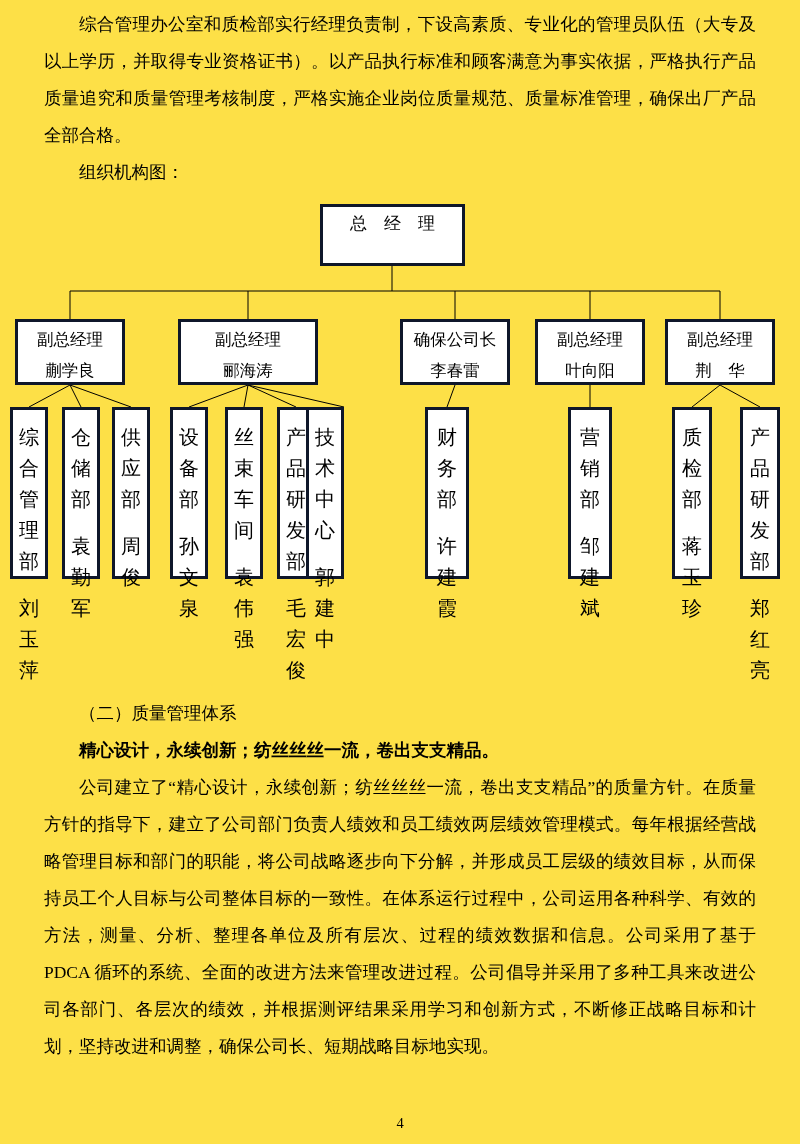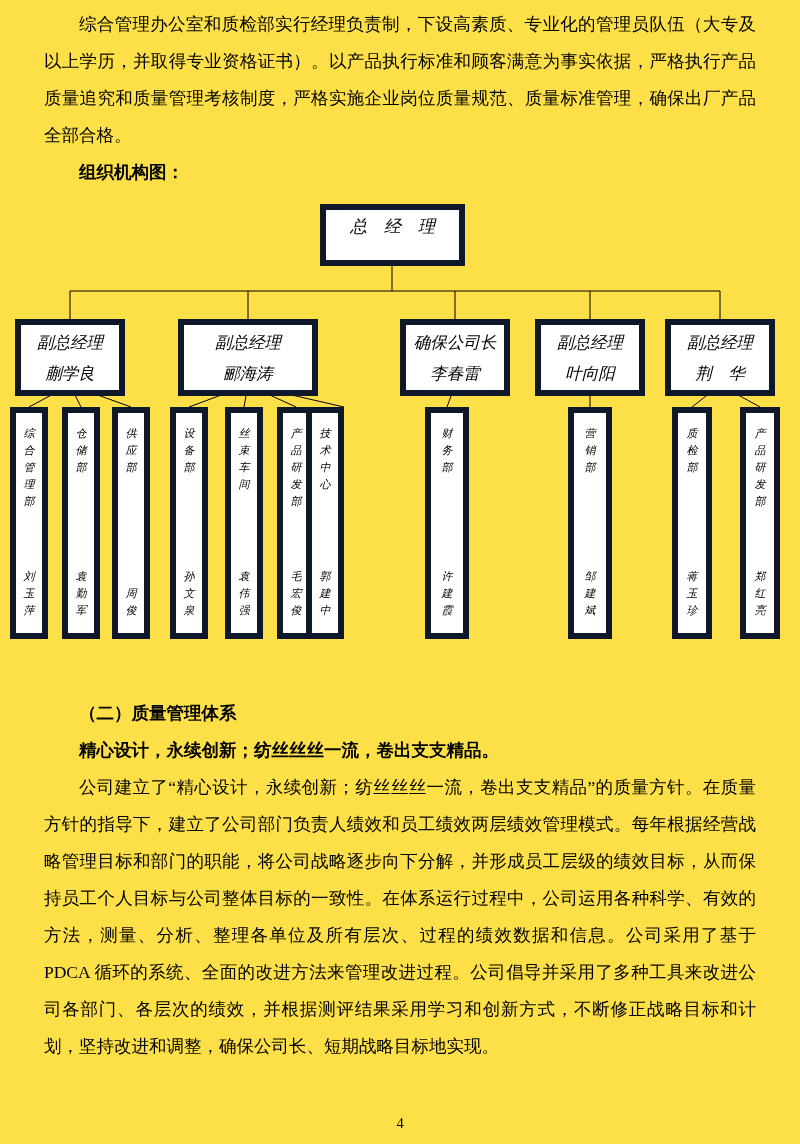--- a/index.html
+++ b/index.html
@@ -15,54 +15,54 @@
     padding:6px 44px 0 44px;
     overflow:hidden;
   }
   .para {
     font-size:17.5px;
     line-height:37px;
     text-align:justify;
     text-indent:2em;
     color:#000;
   }
-  .heading { text-align:left;font-weight:bold; }
+  .heading { text-align:left; }
   .policy { font-weight:bold; }
   .section-gap { margin-top:36px; }
 
   
   .orgchart {
     position:relative;
     left:-44px;
     width:800px; height:460px;
     margin-top:8px;
   }
   .orgchart svg { position:absolute; left:0; top:0; }
   .orgchart svg line { stroke:#000; stroke-width:1; }
   .obox {
     position:absolute;
-    border:6px solid #0f172a;
+    border:3px solid #0f172a;
     background:#fff;
     text-align:center;
-    font-style:italic;
   }
   .topbox {
     left:320px; top:5px; width:145px; height:62px;
     font-size:17px; line-height:29px; padding-top:2px;
   }
   .mbox {
-    top:120px; height:77px;
+    top:120px; height:66px;
     font-size:16.5px; line-height:31px; padding-top:2px;
   }
   .dbox {
-    top:208px; height:232px;
+    top:208px; height:172px;
     display:flex; flex-direction:column; align-items:center;
     justify-content:space-between;
     padding:12px 0 14px 0;
-    font-size:11px;
+    font-size:20px;
+    gap:16px;
   }
   .vtext {
     display:block;
     width:1.1em;
     word-break:break-all;
     line-height:1.55;
     text-align:center;
   }
   .pagenum {
     position:absolute;

